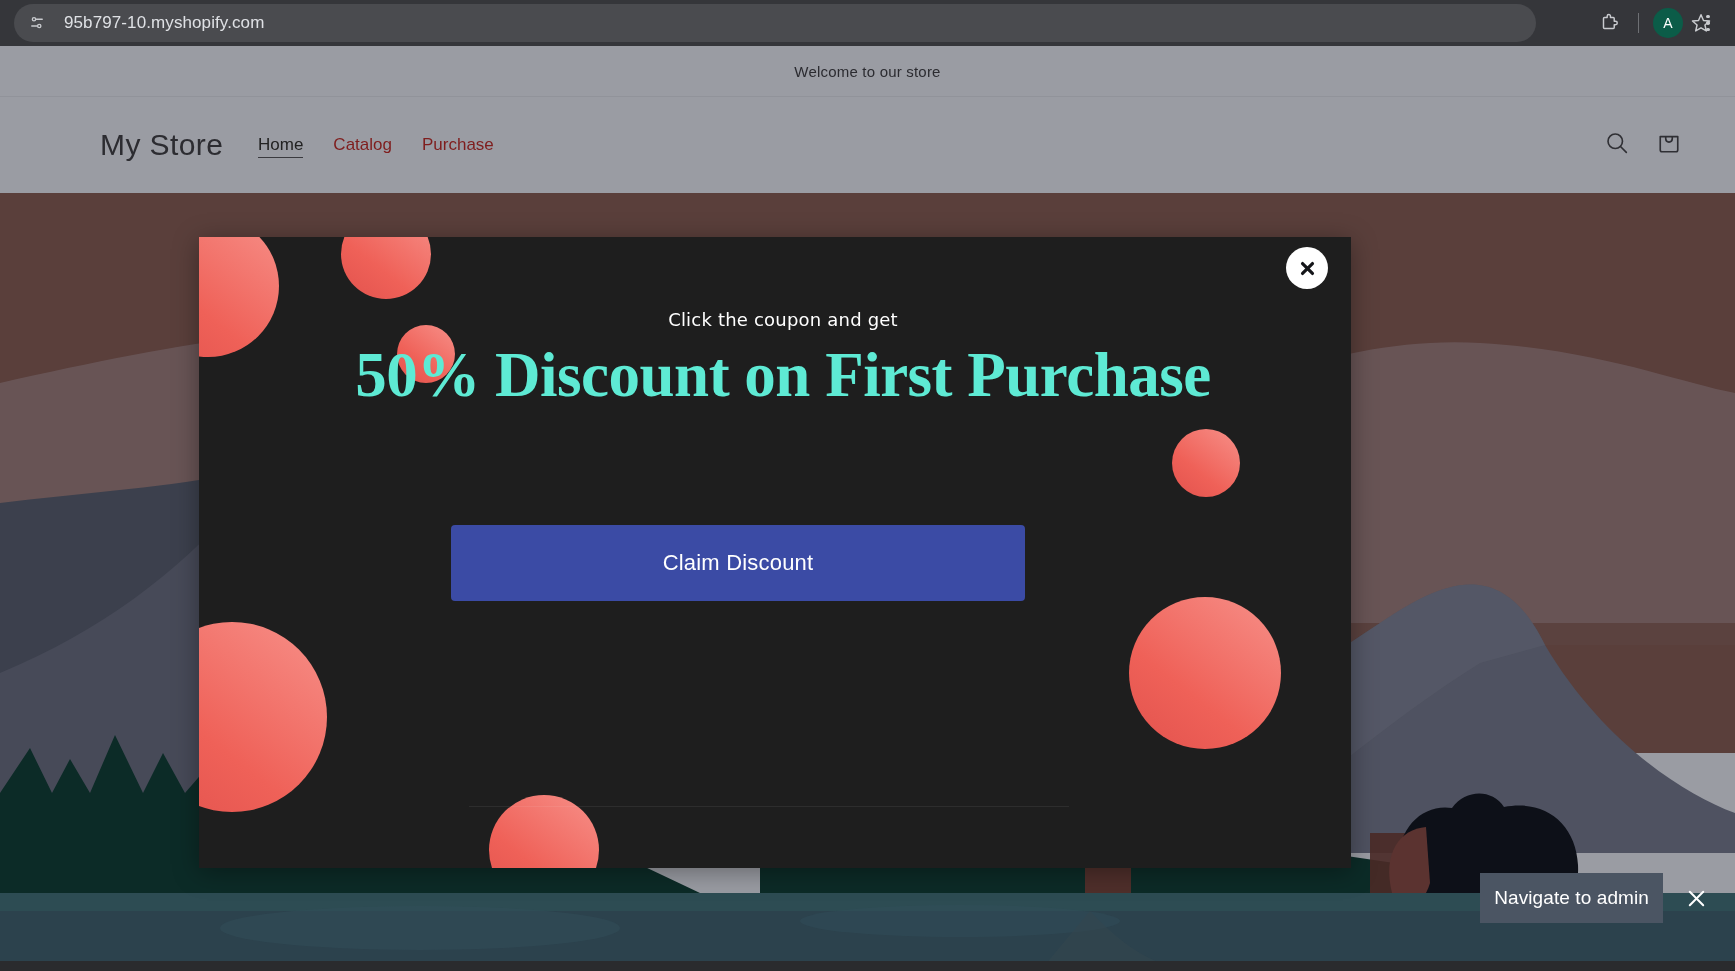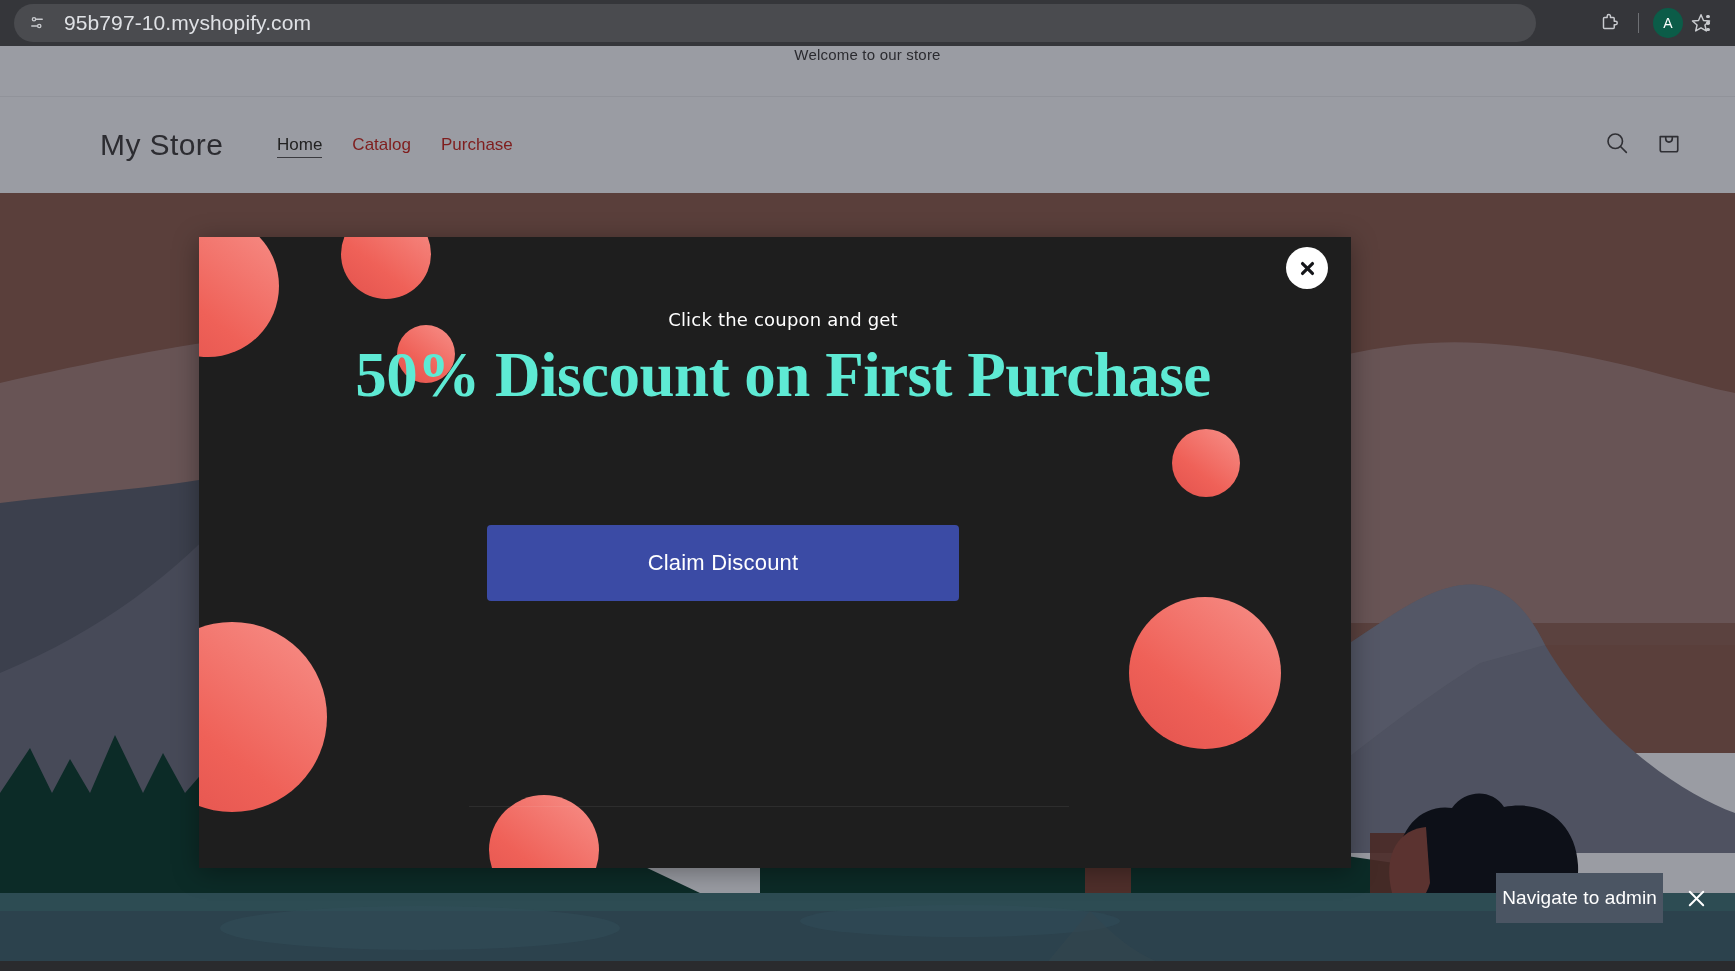--- a/index.html
+++ b/index.html
@@ -34,21 +34,21 @@
   .site-info-btn {
     width: 30px; height: 30px;
     margin-left: 8px;
     border-radius: 50%;
     display: flex; align-items: center; justify-content: center;
     flex: 0 0 auto;
   }
   .omnibox-url {
     margin-left: 12px;
     color: #dfe1e5;
-    font-size: 21px;
+    font-size: 17px;
     letter-spacing: 0.1px;
     white-space: nowrap;
   }
   .star-btn {
     position: absolute;
     right: 18px; top: 7px;
     width: 32px; height: 32px;
     display: flex; align-items: center; justify-content: center;
   }
   .chrome-actions {
@@ -95,21 +95,21 @@
     width: 1735px; height: 925px;
     overflow: hidden;
     background: #9a9ca3;
   }
 
   
   .announcement {
     position: absolute;
     top: 0; left: 0;
     width: 1735px; height: 51px;
-    display: flex; align-items: flex-start; justify-content: center;
+    display: flex; align-items: center; justify-content: center;
     color: #2b2b30;
     font-size: 15px;
     letter-spacing: 0.2px;
     border-bottom: 1px solid #91939a;
   }
 
   
   .store-header {
     position: absolute;
     top: 51px; left: 12px;
@@ -123,21 +123,20 @@
     color: #2c2c31;
     font-weight: 400;
     letter-spacing: 0.4px;
   }
   .store-nav {
     position: absolute;
     left: 246px;
     display: flex;
     gap: 30px;
     align-items: center;
-    margin-left: 19px;
   }
   .nav-link {
     font-size: 17px;
     color: #7f1d1d;
     padding: 2px 0;
   }
   .nav-link.active {
     color: #222;
     border-bottom: 1px solid #3a3a3f;
   }
@@ -211,22 +210,22 @@
     color: #5eead4;
     font-family: "Liberation Serif", "DejaVu Serif", serif;
     font-weight: 700;
     font-size: 63px;
     line-height: 1.06;
     letter-spacing: -0.5px;
     white-space: nowrap;
   }
   .modal-cta {
     position: absolute;
-    left: 288px; top: 288px;
-    width: 472px; height: 76px;
+    left: 252px; top: 288px;
+    width: 574px; height: 76px;
     background: #3b4ba5;
     color: #ffffff;
     border: none;
     border-radius: 4px;
     font-size: 22px;
     font-family: "Liberation Sans", sans-serif;
     cursor: pointer;
     letter-spacing: 0.2px;
   }
   .modal-divider {
@@ -240,21 +239,21 @@
   .toast {
     position: absolute;
     right: 24px; bottom: 48px;
     display: flex; align-items: center; gap: 18px;
     z-index: 30;
   }
   .toast-btn {
     background: #4b5563;
     color: #ffffff;
     border: none;
-    padding: 14px 6px;
+    padding: 14px 14px;
     font-size: 19px;
     font-family: "Liberation Sans", sans-serif;
     cursor: pointer;
     letter-spacing: 0.1px;
   }
   .toast-close {
     background: none;
     border: none;
     cursor: pointer;
     width: 30px; height: 30px;

